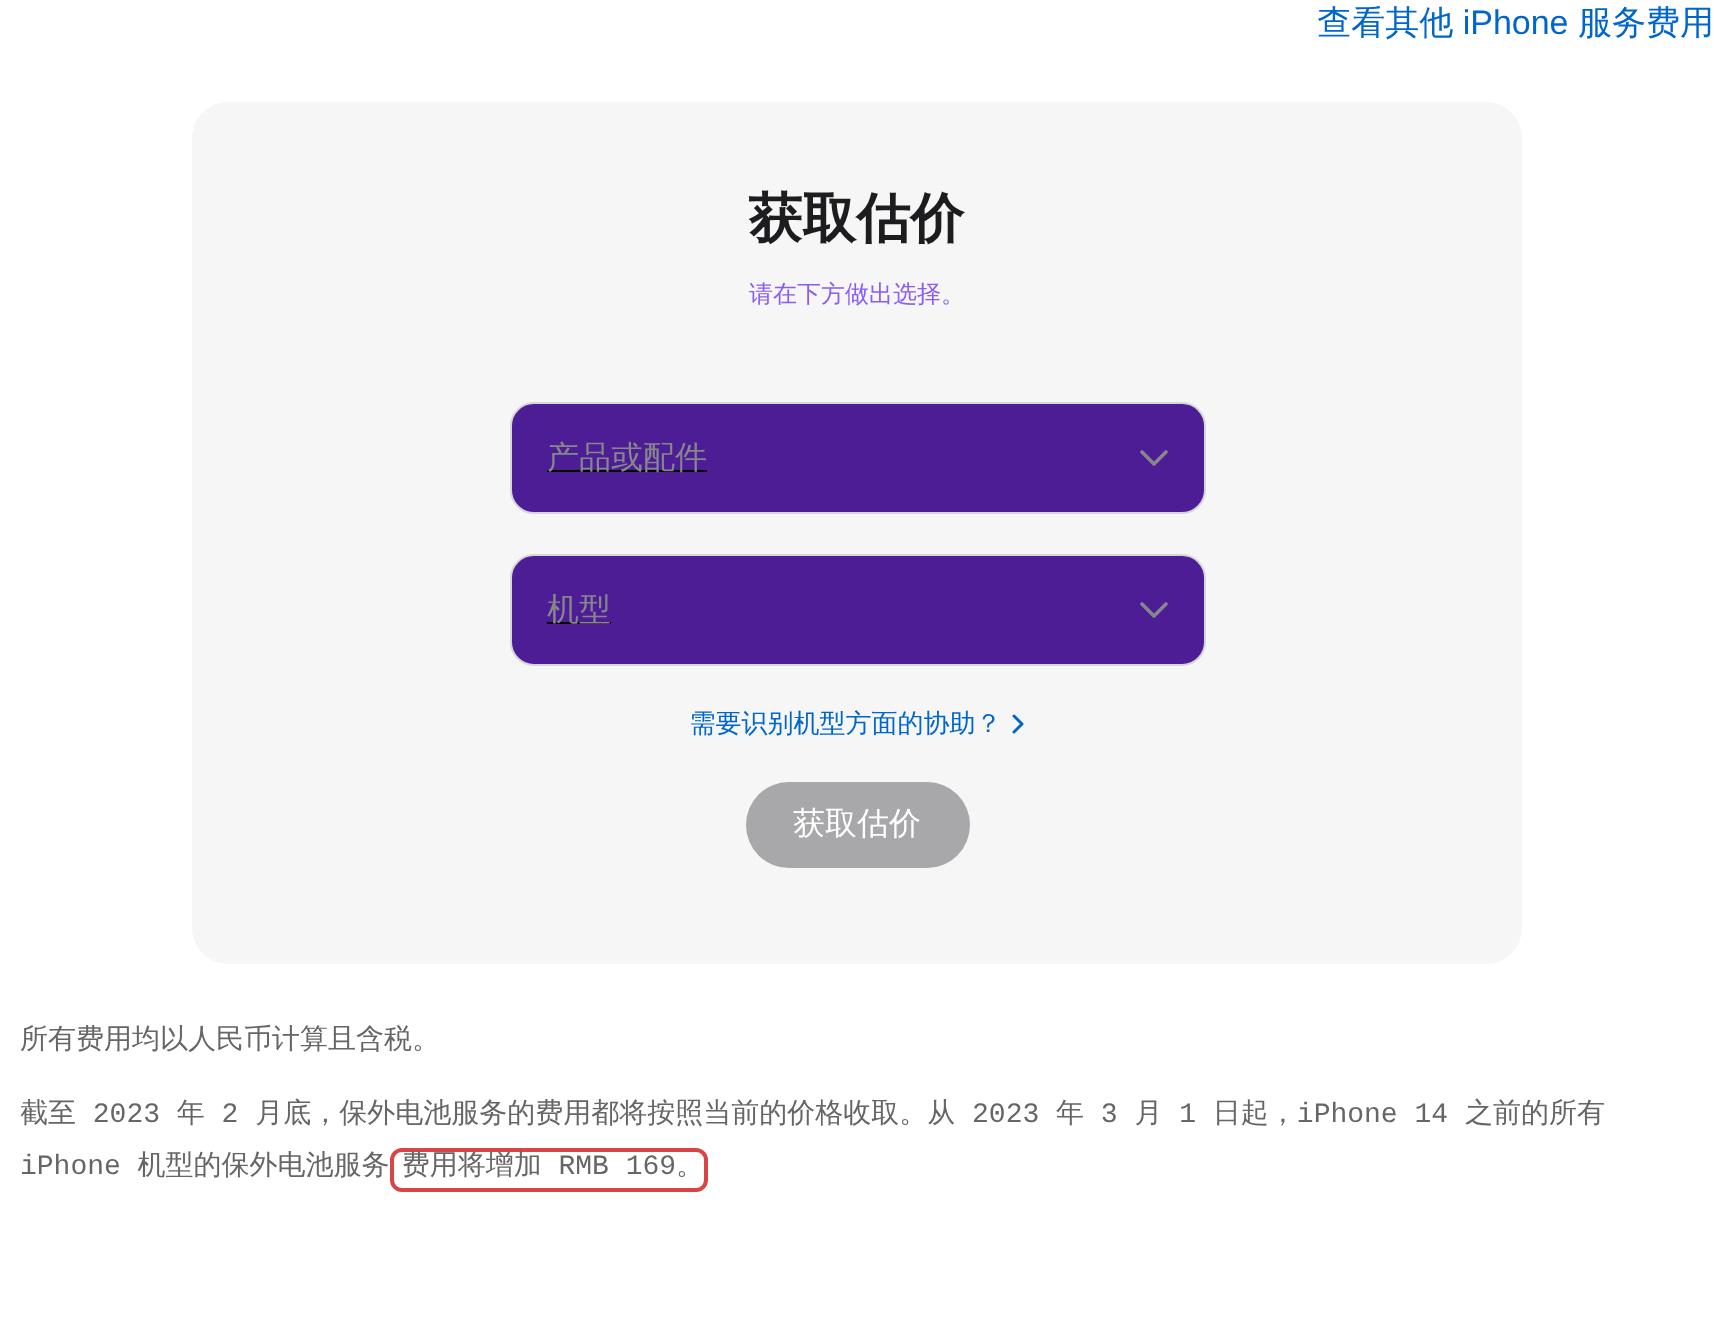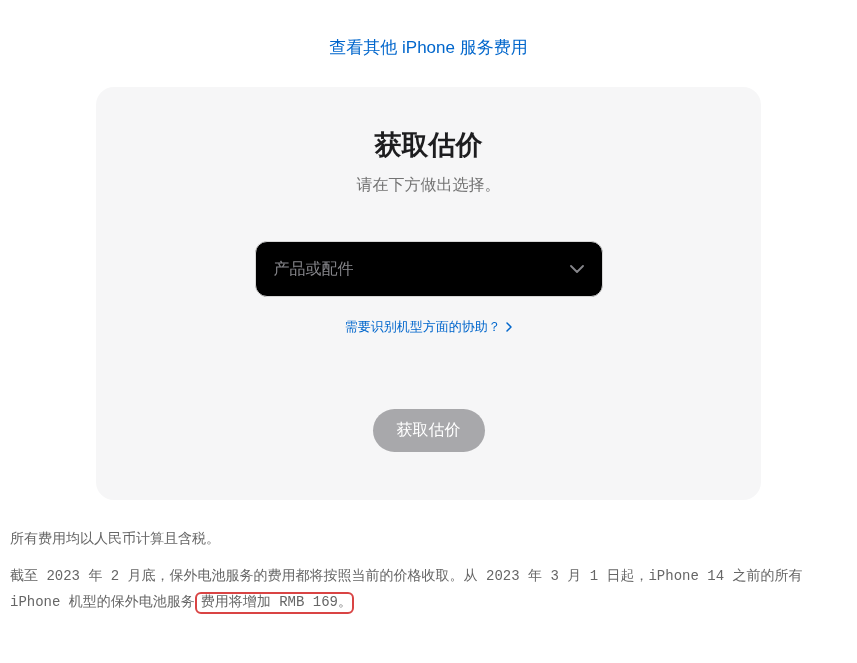--- a/index.html
+++ b/index.html
@@ -8,22 +8,21 @@
       box-sizing: border-box;
     }
     body {
       font-family: -apple-system, BlinkMacSystemFont, "SF Pro Text", "Helvetica Neue", Arial, sans-serif;
       background: #ffffff;
       width: 857px;
       height: 663px;
       position: relative;
     }
     .top-link {
-      text-align: center;
-      padding-top: 36px;
+      text-align: right;
       padding-bottom: 28px;
     }
     .top-link a {
       color: #0066cc;
       text-decoration: none;
       font-size: 17px;
     }
     .card {
       width: 665px;
       margin: 0 auto;
@@ -32,50 +31,51 @@
       padding: 40px 60px 48px 60px;
       text-align: center;
     }
     .card-title {
       font-size: 27px;
       font-weight: 600;
       color: #1d1d1f;
       margin-bottom: 12px;
     }
     .card-subtitle {
-      font-size: 16px;
-      color: #737373;
+      font-size: 12px;
+      color: #8b5cf6;
       margin-bottom: 45px;
     }
     .select-box {
       width: 348px;
       margin: 0 auto 20px auto;
-      background: #000000;
+      background: #4c1d95;
       border: 1px solid #d6d6d6;
       border-radius: 12px;
       height: 56px;
       display: flex;
       align-items: center;
       justify-content: space-between;
       padding: 0 18px;
       cursor: pointer;
+      text-decoration: underline;
     }
     .select-placeholder {
       color: #86868b;
       font-size: 16px;
       text-align: left;
     }
     .chevron {
       display: inline-flex;
       align-items: center;
       justify-content: center;
     }
     .help-link {
       margin-top: 8px;
-      margin-bottom: 73px;
+      margin-bottom: 20px;
     }
     .help-link a {
       color: #0066cc;
       text-decoration: none;
       font-size: 13px;
     }
     .help-chevron {
       display: inline-block;
       margin-left: 2px;
       vertical-align: middle;
@@ -120,20 +120,28 @@
 
   <div class="select-box">
     <span class="select-placeholder">产品或配件</span>
     <span class="chevron">
       <svg width="14" height="8" viewBox="0 0 14 8">
           <path d="M1 1 L7 7 L13 1" stroke="#86868b" stroke-width="1.8" fill="none" stroke-linecap="round" stroke-linejoin="round"></path>
         </svg>
     </span>
   </div>
 
+  <div class="select-box">
+    <span class="select-placeholder">机型</span>
+    <span class="chevron">
+      <svg width="14" height="8" viewBox="0 0 14 8">
+          <path d="M1 1 L7 7 L13 1" stroke="#86868b" stroke-width="1.8" fill="none" stroke-linecap="round" stroke-linejoin="round"></path>
+        </svg>
+    </span>
+  </div>
 
   <div class="help-link">
     <a href="#">
       <span>需要识别机型方面的协助？</span>
       <span class="help-chevron">
         <svg width="6" height="10" viewBox="0 0 6 10">
             <path d="M1 1 L5 5 L1 9" stroke="#0066cc" stroke-width="1.5" fill="none" stroke-linecap="round" stroke-linejoin="round"></path>
           </svg>
       </span>
     </a>

